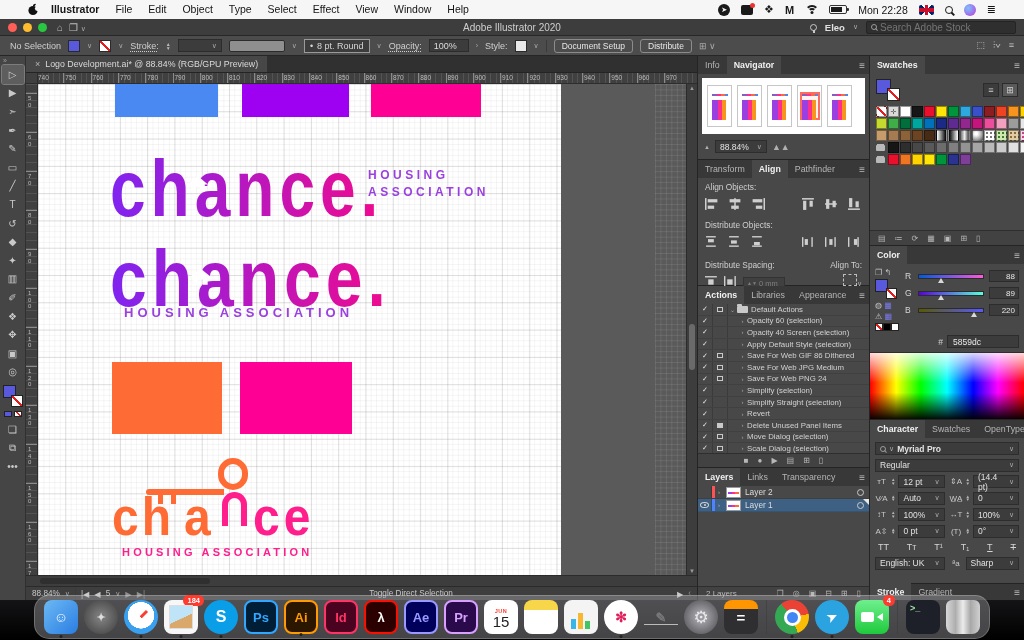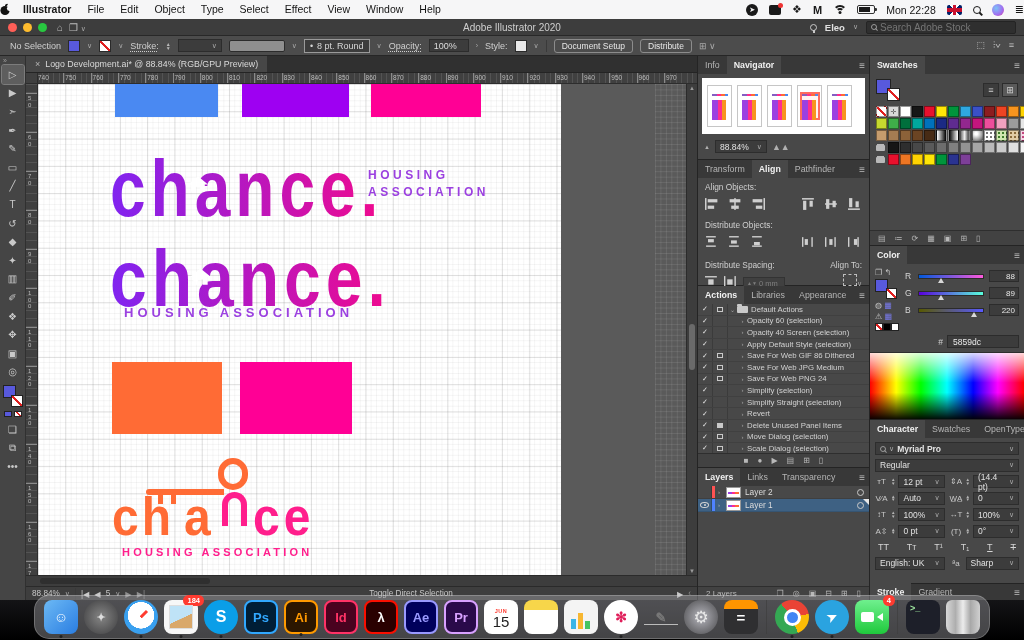--- a/index.html
+++ b/index.html
@@ -1,20 +1,20 @@
 <!DOCTYPE html>
 <html><head>
 <meta charset="utf-8">
 <style>
 *{margin:0;padding:0;box-sizing:border-box;font-family:"Liberation Sans",sans-serif}
 body{width:1024px;height:640px;overflow:hidden;background:#000;cursor:default;-webkit-user-select:none;user-select:none}
 .screen{width:1024px;height:640px;display:flex;flex-direction:column;position:relative}
 
 
-.menubar{height:19px;background:#f6f6f7;display:flex;align-items:center;padding:0 0;font-size:10.5px;color:#141414;flex:0 0 auto}
+.menubar{height:19px;background:#f6f6f7;display:flex;align-items:center;padding:0 28px;font-size:10.5px;color:#141414;flex:0 0 auto}
 .apple-wrap{margin-right:4px;display:flex;align-items:center}
 .mb-items{display:flex;gap:0}
 .mb-item{padding:0 8px;line-height:19px}
 .mb-item.first{font-weight:bold}
 .mb-status{margin-left:auto;display:flex;align-items:center;gap:11px}
 .st-ic{display:inline-flex;align-items:center;justify-content:center;font-size:9px;color:#1a1a1a}
 .circ-ic{width:12px;height:12px;border-radius:50%;background:#1a1a1a;color:#f6f6f7;font-size:7px;display:flex;align-items:center;justify-content:center}
 .cam-ic{position:relative;width:12px;height:10px;background:#1a1a1a;border-radius:2px}
 .cam-ic::after{content:"";position:absolute;right:-2px;top:-2px;width:5px;height:5px;border-radius:50%;background:#e33}
 .wifi-ic{position:relative;width:13px;height:9px;overflow:hidden}

